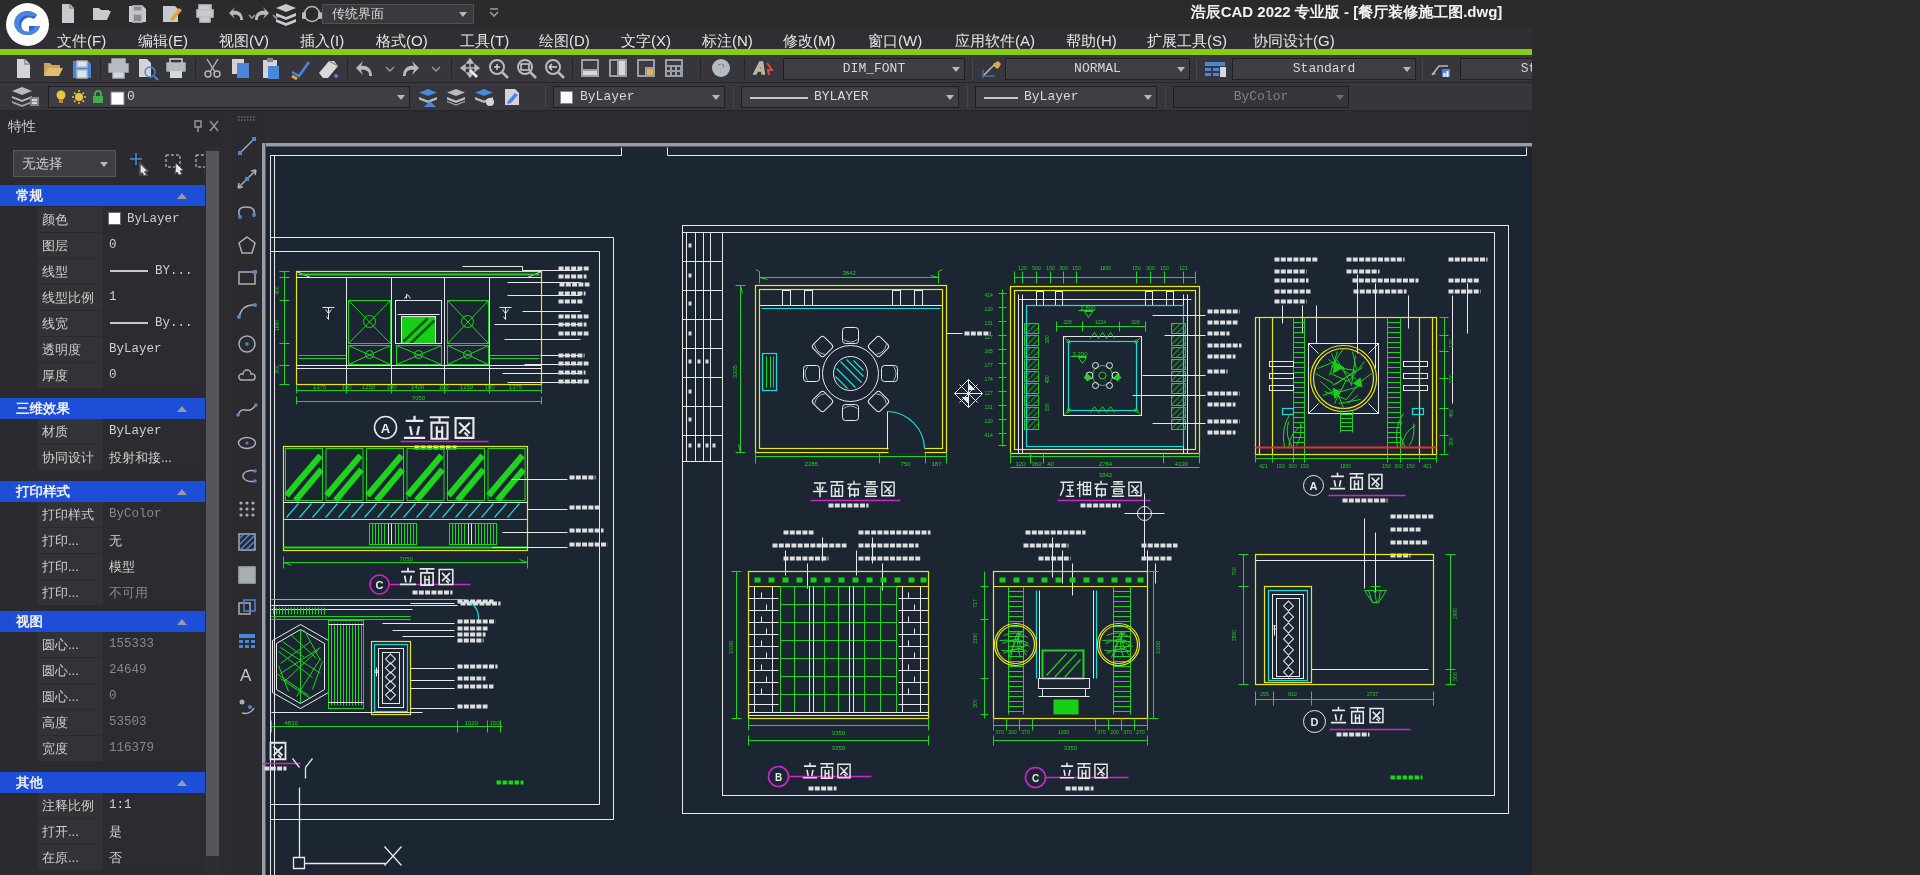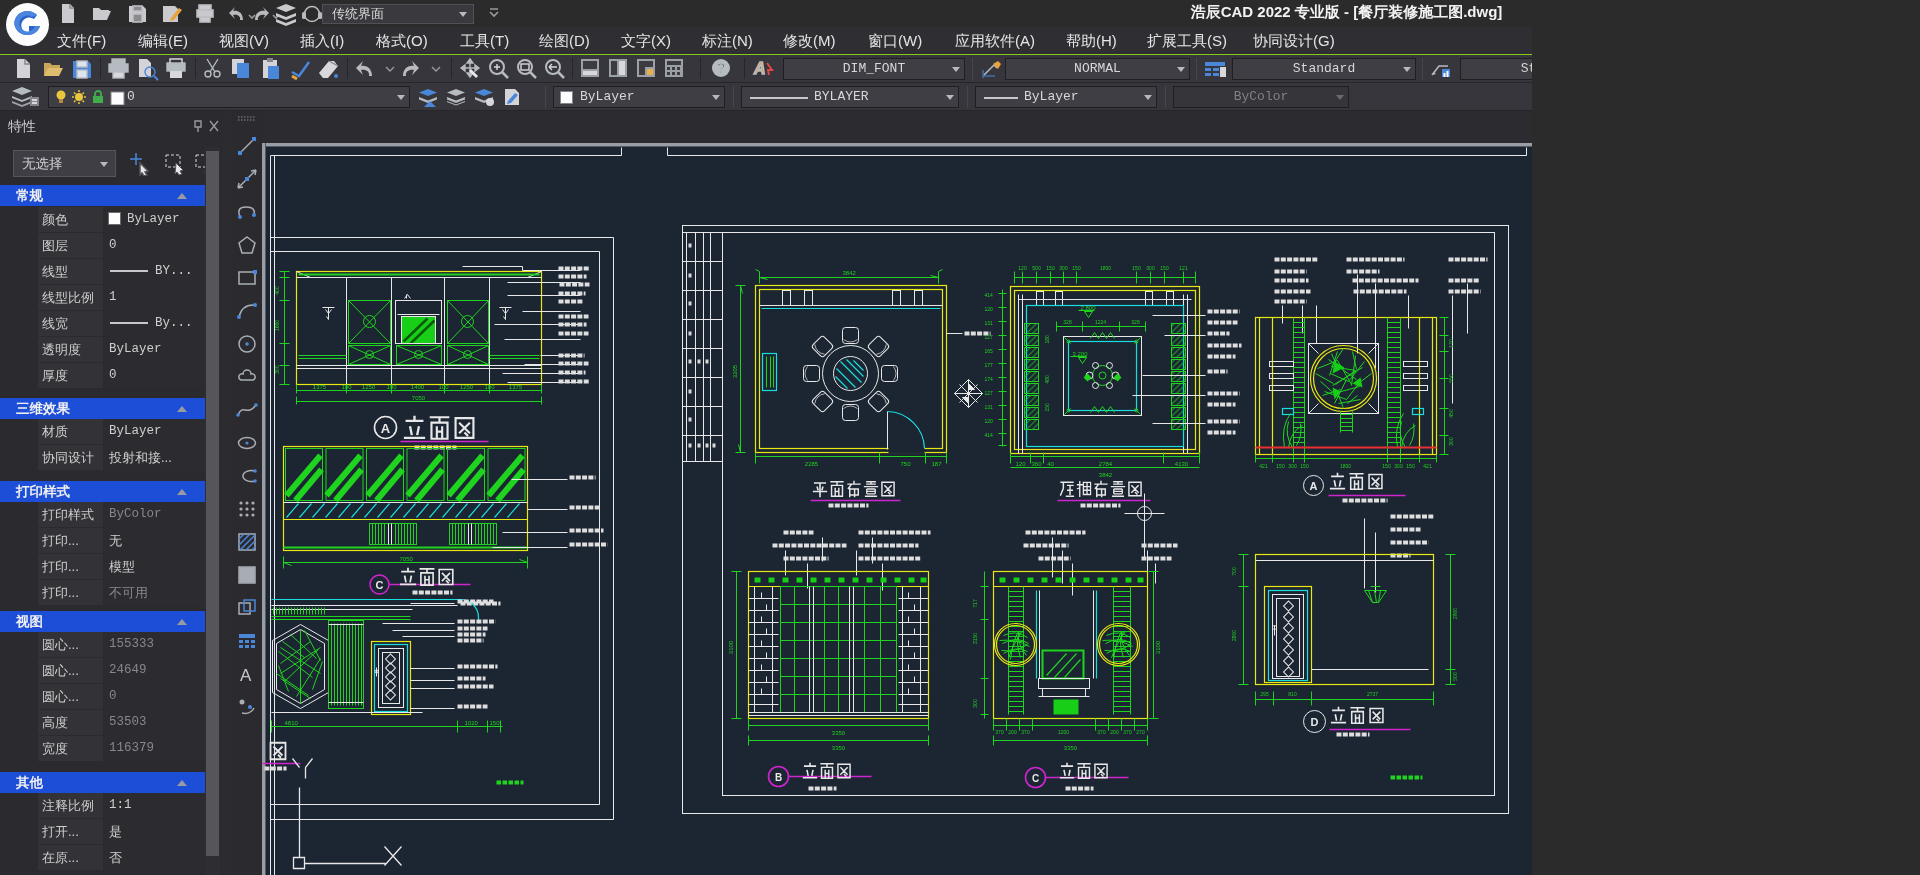--- a/index.html
+++ b/index.html
@@ -1,18 +1,18 @@
 <!DOCTYPE html>
 <html><head><meta charset="utf-8"><style>
 *{margin:0;padding:0;box-sizing:border-box}
 body{font-family:"Liberation Sans",sans-serif;background:#2b2b2b}
 #app{position:relative;width:1532px;height:875px;overflow:hidden;background:#2c2c30}
 .abs{position:absolute}
 #titlebar{left:0;top:0;width:1920px;height:27px;background:#2b2b2b}
-#menubar{left:0;top:27px;width:1920px;height:28px;background:#2f2f33;border-bottom:1px solid #84cc16}
+#menubar{left:0;top:27px;width:1920px;height:28px;background:#2f2f33;border-bottom:6px solid #84cc16}
 .menu{color:#e4e4e4;font-size:15px;line-height:28px;position:absolute;top:0;white-space:nowrap}
 #tb1{left:0;top:55px;width:1920px;height:28px;background:#36363c;border-bottom:1px solid #26262a}
 #tb2{left:0;top:83px;width:1920px;height:28px;background:#36363c;border-bottom:1px solid #26262a}
 .combo{position:absolute;height:22px;top:3px;background:#3e3e44;border:1px solid #1f1f23;color:#d8d8d8;font-family:"Liberation Mono",monospace;font-size:13px;line-height:20px}
 .combo .car{position:absolute;right:4px;top:8px;width:0;height:0;border-left:4px solid transparent;border-right:4px solid transparent;border-top:5px solid #b9b9bd}
 .vsep{position:absolute;top:3px;width:1px;height:22px;background:#26262a;border-right:1px solid #46464c}
 #tabbar{left:232px;top:111px;width:1688px;height:32px;background:#2a2a2e}
 .tab{position:absolute;top:4px;height:28px;color:#c9c9c9;font-size:13.5px;line-height:27px;text-align:center}
 #props{left:0;top:111px;width:222px;height:764px;background:#2b2b2f}
 .sect{position:absolute;left:0;width:205px;height:21px;background:#1d4ed8;color:#f0f0f0;font-size:13.5px;font-weight:bold;line-height:21px;padding-left:16px}

